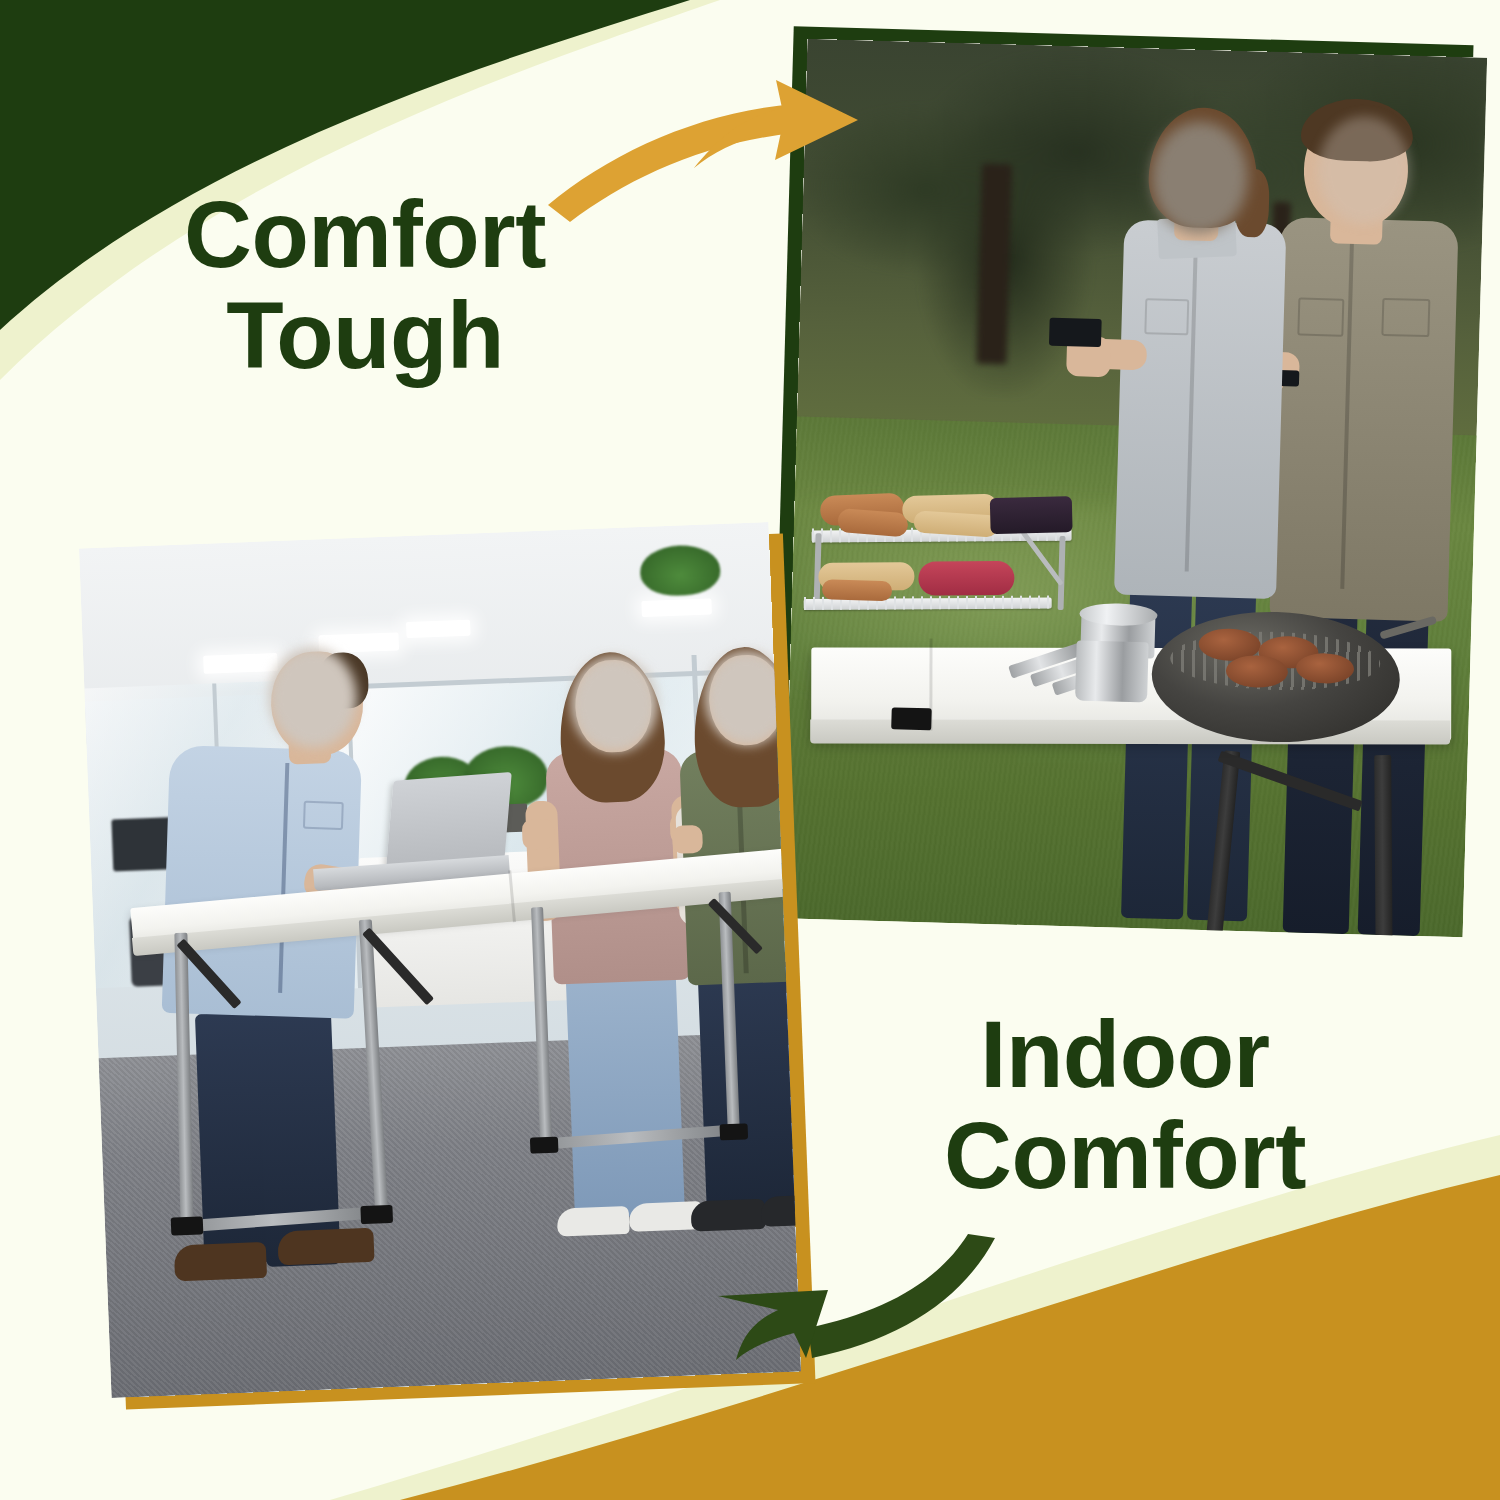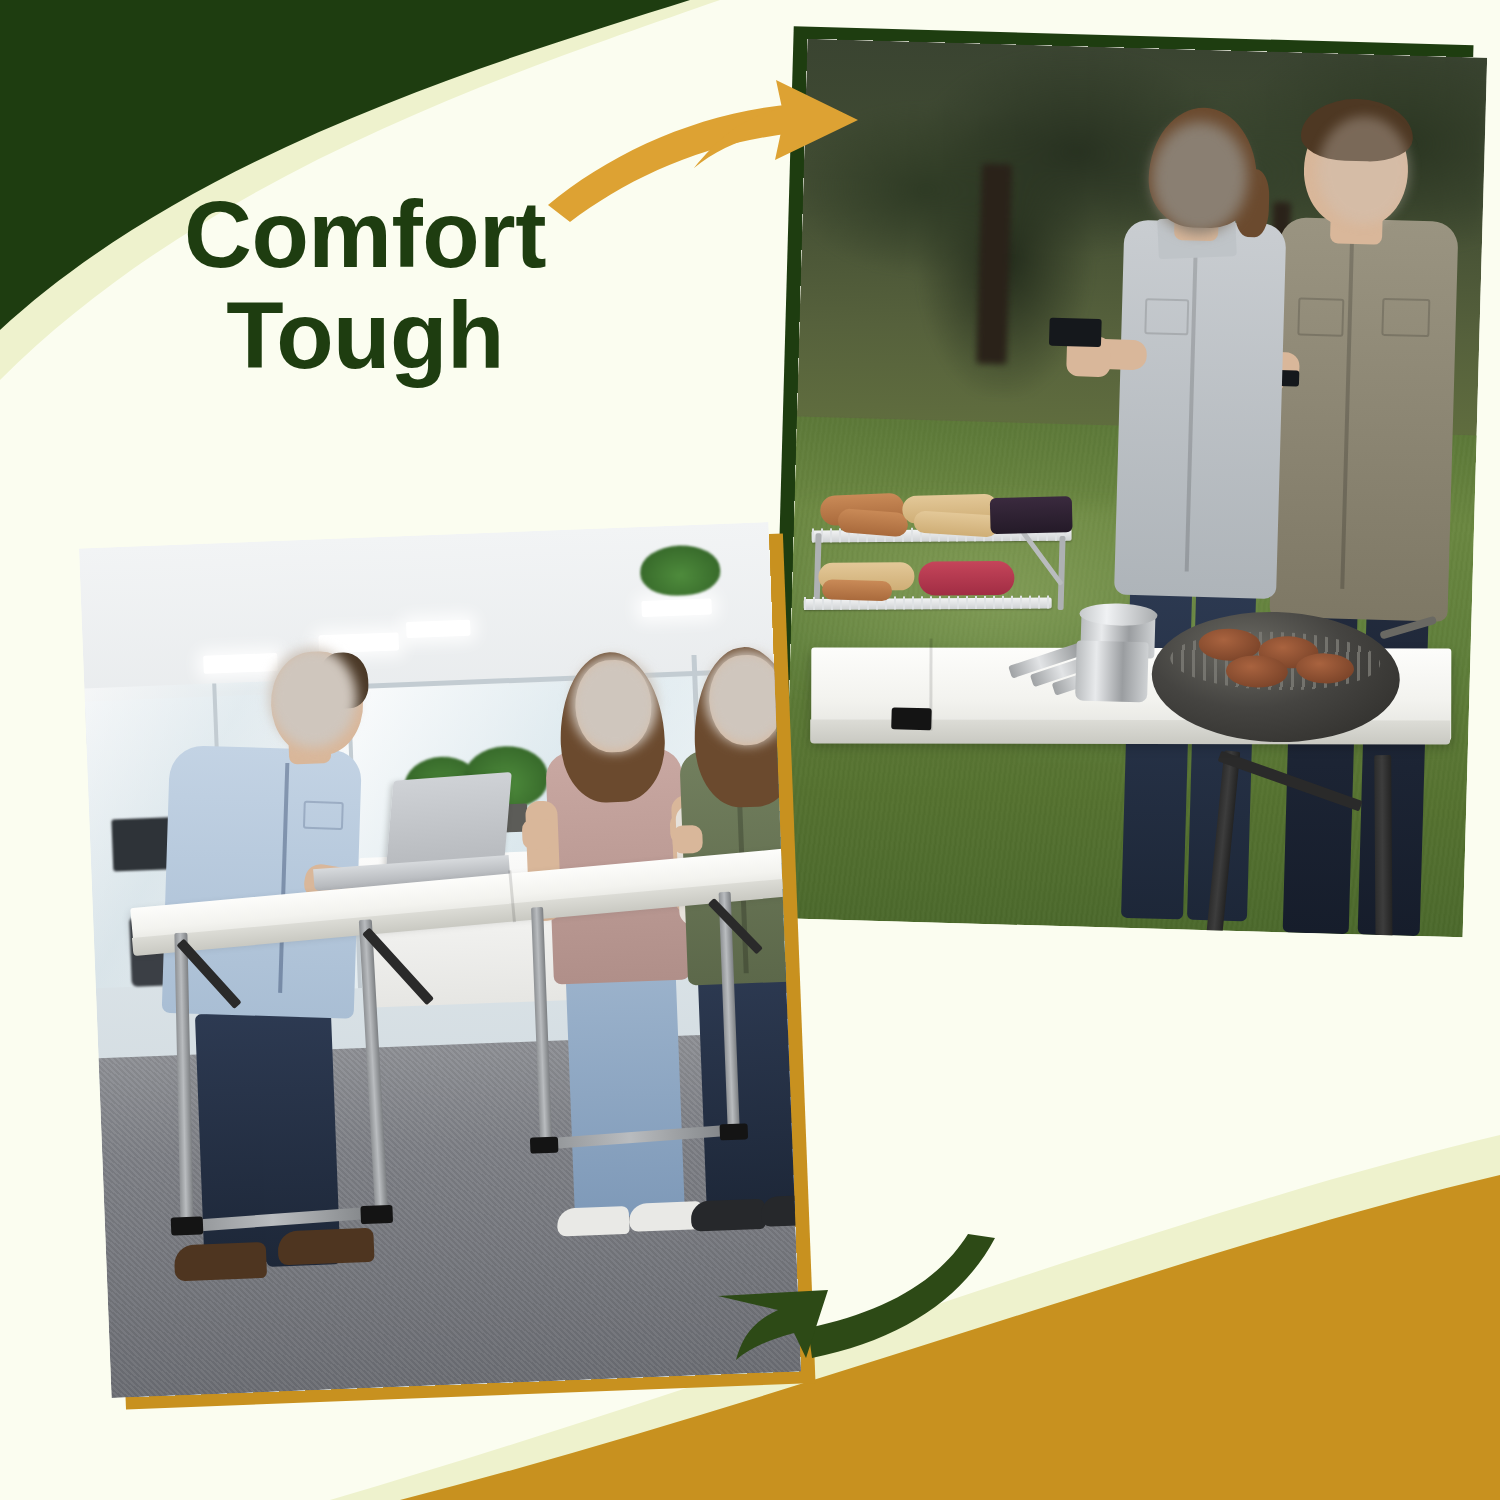--- a/index.html
+++ b/index.html
@@ -352,14 +352,16 @@
                C884,1312 938,1282 968,1234 Z" fill="#2d4a16"></path>
       <path d="M718,1296 L828,1290 L806,1358 L794,1333
                C768,1340 750,1348 736,1360
                C742,1338 752,1322 778,1310 Z" fill="#2d4a16"></path>
     </g>
   </svg>
 
   <div class="heading" id="heading-outdoor">Comfort
 Tough</div>
 
+  <div class="heading" id="heading-indoor">Indoor
+Comfort</div>
 
 </div>
 
 </body></html>

